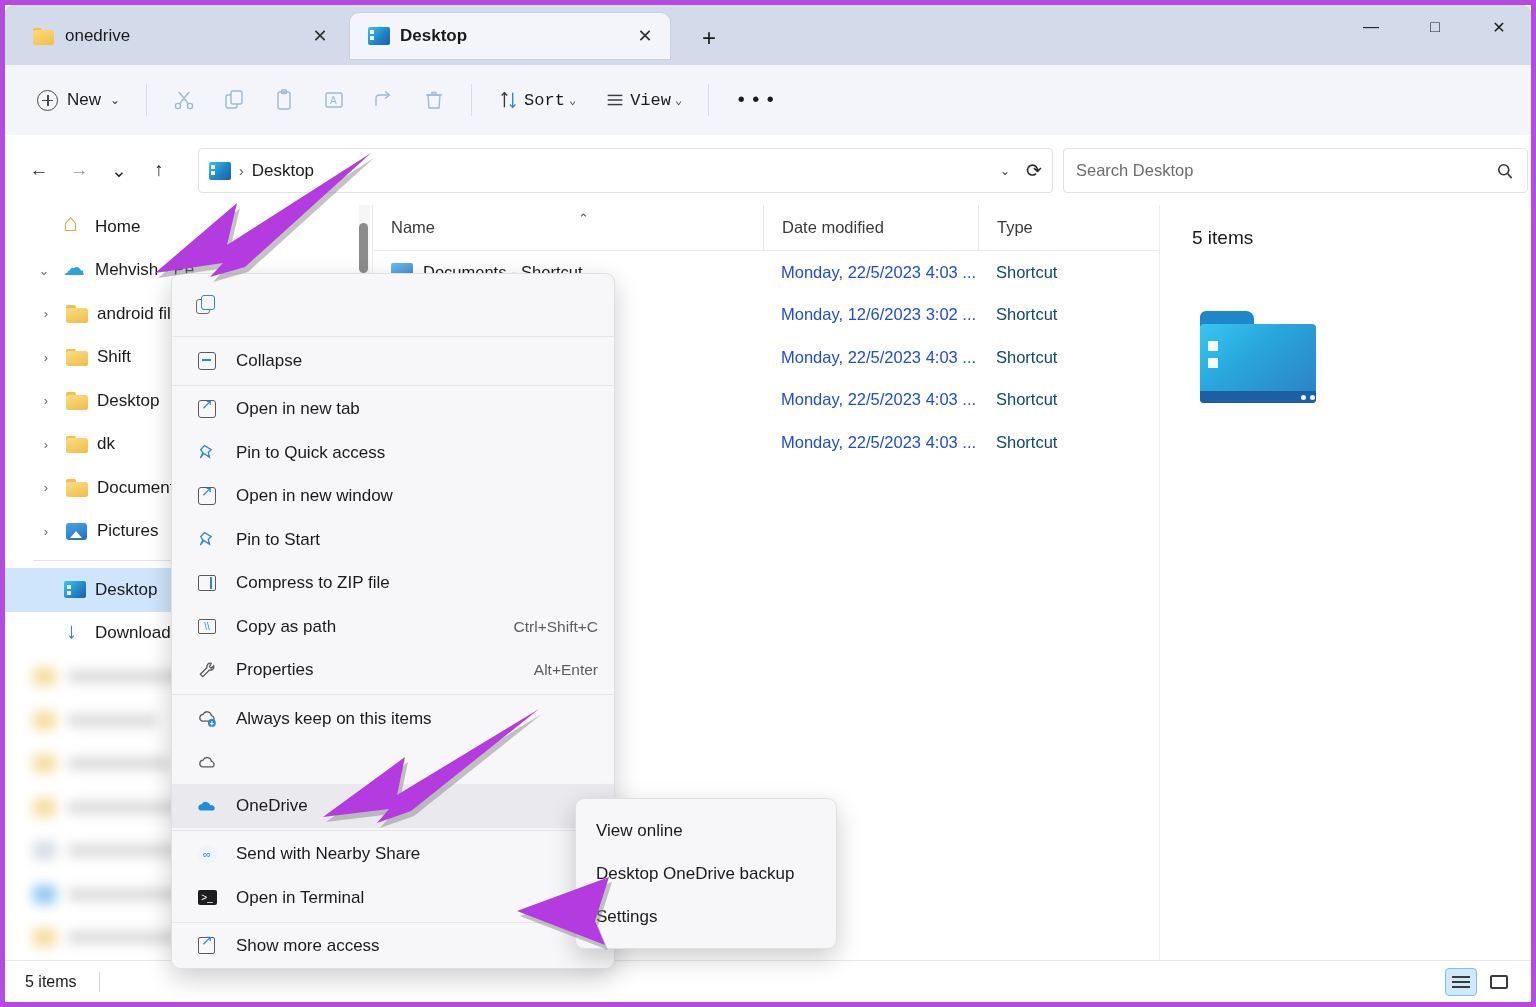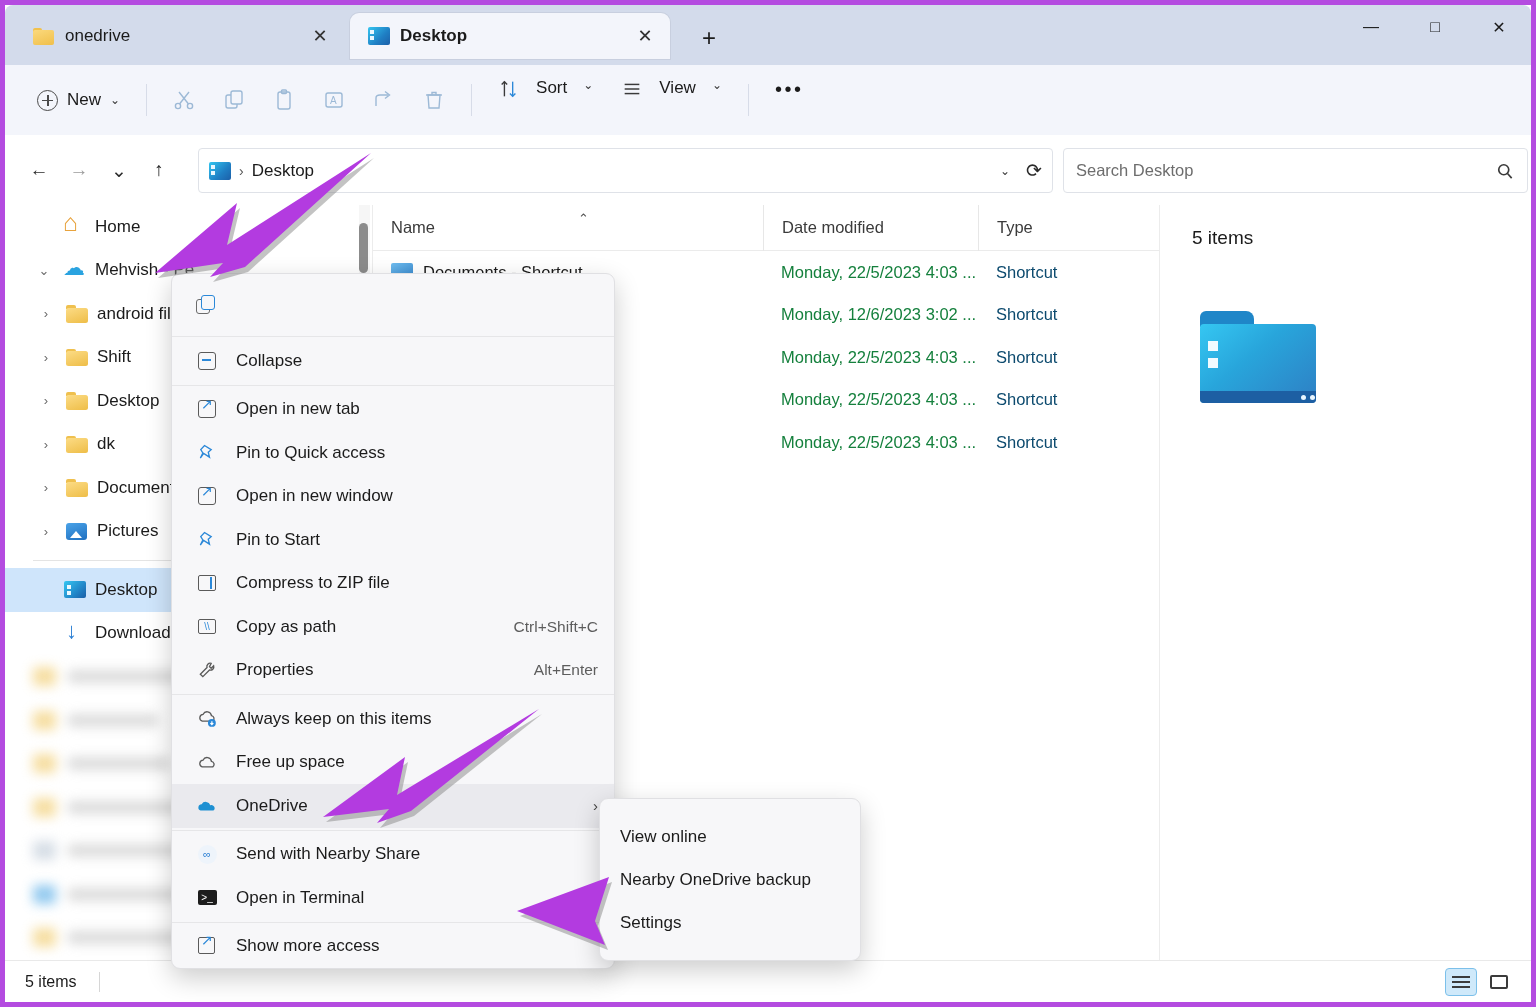--- a/index.html
+++ b/index.html
@@ -90,22 +90,22 @@
   }
   .plus-circle::before { left: 4px; top: 9px; width: 11px; height: 1.7px; }
   .plus-circle::after { left: 9px; top: 4px; width: 1.7px; height: 11px; }
   .chev { font-size: 12px; color: #3a3a3a; }
   .sep { width: 1px; height: 32px; background: #d7dce8; margin: 0 12px; }
   .cmd-icon {
     width: 50px; height: 44px; display: flex; align-items: center;
     justify-content: center; border-radius: 6px;
   }
   .cmd-text {
-    display: flex; align-items: flex-start; gap: 16px; height: 44px;
-    padding: 0 14px; border-radius: 6px; font-size: 17px; color: #1b1b1b;
+    display: flex; align-items: center; gap: 4px; height: 44px;
+    padding: 0 14px; border-radius: 6px; font-size: 17px; color: #1b1b1b; font-family: Liberation Mono, monospace;
   }
   .dots { letter-spacing: 2.5px; font-size: 20px; color: #1b1b1b; }
   
   .navrow {
     position: absolute; left: 0; top: 130px; width: 1526px; height: 70px;
     background: #ffffff; display: flex; align-items: center;
   }
   .nav-btn {
     width: 40px; height: 40px; display: flex; align-items: center;
     justify-content: center; font-size: 19px; color: #2a2a2a; border-radius: 5px;
@@ -211,21 +211,21 @@
     height: 46px; display: flex; align-items: center;
   }
   .col.name { width: 390px; }
   .col.date { width: 215px; border-left: 1px solid #e7e7e7; }
   .col.type { width: 160px; border-left: 1px solid #e7e7e7; }
   .sort-caret {
     position: absolute; left: 205px; top: 6px; font-size: 13px; color: #555;
   }
   .frow { height: 42.5px; display: flex; align-items: center; font-size: 16.5px; color: #1b1b1b; }
   .fname { width: 390px; display: flex; align-items: center; gap: 10px; padding-left: 18px; }
-  .fdate { width: 215px; padding-left: 18px; color: #15803d; white-space: nowrap; }
+  .fdate { width: 215px; padding-left: 18px; color: #1d4ed8; white-space: nowrap; }
   .ftype { width: 160px; padding-left: 18px; color: #0c4a6e; }
   .shortcut-ic {
     width: 22px; height: 19px; flex: none; border-radius: 2px;
     background: linear-gradient(150deg,#6fbdf0,#2f7fc6);
   }
   .hscroll {
     position: absolute; left: 0; bottom: 10px; width: 100%; height: 18px;
     background: #f4f4f4;
   }
   .hthumb {
@@ -295,23 +295,23 @@
   .ctx-item.hl { background: #eaeaee; }
   .ctx-ic {
     width: 22px; height: 22px; margin-right: 18px; flex: none;
     display: flex; align-items: center; justify-content: center;
     font-size: 17px; color: #3a3a3a;
   }
   .ctx-label { flex: 1; white-space: nowrap; }
   .ctx-accel { font-size: 15.5px; color: #5d5d5d; }
   .ctx-arrow { font-size: 15px; color: #444; }
   .submenu {
-    position: absolute; left: 594px; top: 793px; width: 262px;
+    position: absolute; left: 570px; top: 793px; width: 262px;
     background: #f7f7f9; border: 1px solid #e0e0e3; border-radius: 9px;
-    box-shadow: 0 9px 26px rgba(0,0,0,.20); padding: 16px 0; z-index: 45;
+    box-shadow: 0 9px 26px rgba(0,0,0,.20); padding: 10px 0; z-index: 45;
   }
   .sub-item {
     height: 43px; display: flex; align-items: center; padding-left: 20px;
     font-size: 17px; color: #1b1b1b; white-space: nowrap;
   }
   
   .ico-copy { width:18px;height:18px;position:relative; }
   .ico-copy::before{content:"";position:absolute;left:0;top:4px;width:12px;height:13px;border:1.6px solid #6b6b6b;border-radius:3px;}
   .ico-copy::after{content:"";position:absolute;left:5px;top:0;width:12px;height:13px;border:1.6px solid #2b88d8;border-radius:3px;background:#f7f7f9;}
   .ico-box { width:18px;height:18px;border:1.6px solid #5a5a5a;border-radius:3px;position:relative; }
@@ -698,21 +698,20 @@
             </svg>
           </span>
           <span class="ctx-label">Always keep on this items</span>
         </div>
         <div class="ctx-item">
           <span class="ctx-ic">
             <svg width="21" height="21" viewBox="0 0 24 24" fill="none" stroke="#5a5a5a" stroke-width="1.5">
               <path d="M6 17 a4 4 0 0 1 1-7.8 a5 5 0 0 1 9.5 1.5 A3.5 3.5 0 0 1 18 17 Z"></path>
             </svg>
           </span>
-          <span class="ctx-label">Free up space</span>
         </div>
         <div class="ctx-item hl">
           <span class="ctx-ic">
             <svg width="22" height="22" viewBox="0 0 24 24">
               <path d="M5 17 a3.6 3.6 0 0 1 1.2-7 a5 5 0 0 1 9.2 1.3 A3.4 3.4 0 0 1 19 17 Z" fill="#1e90d2"></path>
             </svg>
           </span>
           <span class="ctx-label">OneDrive</span>
           <span class="ctx-arrow">›</span>
         </div>
@@ -738,21 +737,21 @@
         </div>
       </div>
   </div>
 
   <div class="submenu">
     <div id="sub-body">
         <div class="sub-item">
           <span>View online</span>
         </div>
         <div class="sub-item">
-          <span>Nearby OneDrive backup</span>
+          <span>Desktop OneDrive backup</span>
         </div>
         <div class="sub-item">
           <span>Settings</span>
         </div>
       </div>
   </div>
 
   <svg class="arrow" style="left:0;top:0;width:1536px;height:1007px">
     <g>
       <polygon points="366,148 222,240 232,198 150,268 218,258 205,272 240,262" fill="#888" opacity="0.5" transform="translate(3,5)"></polygon>

